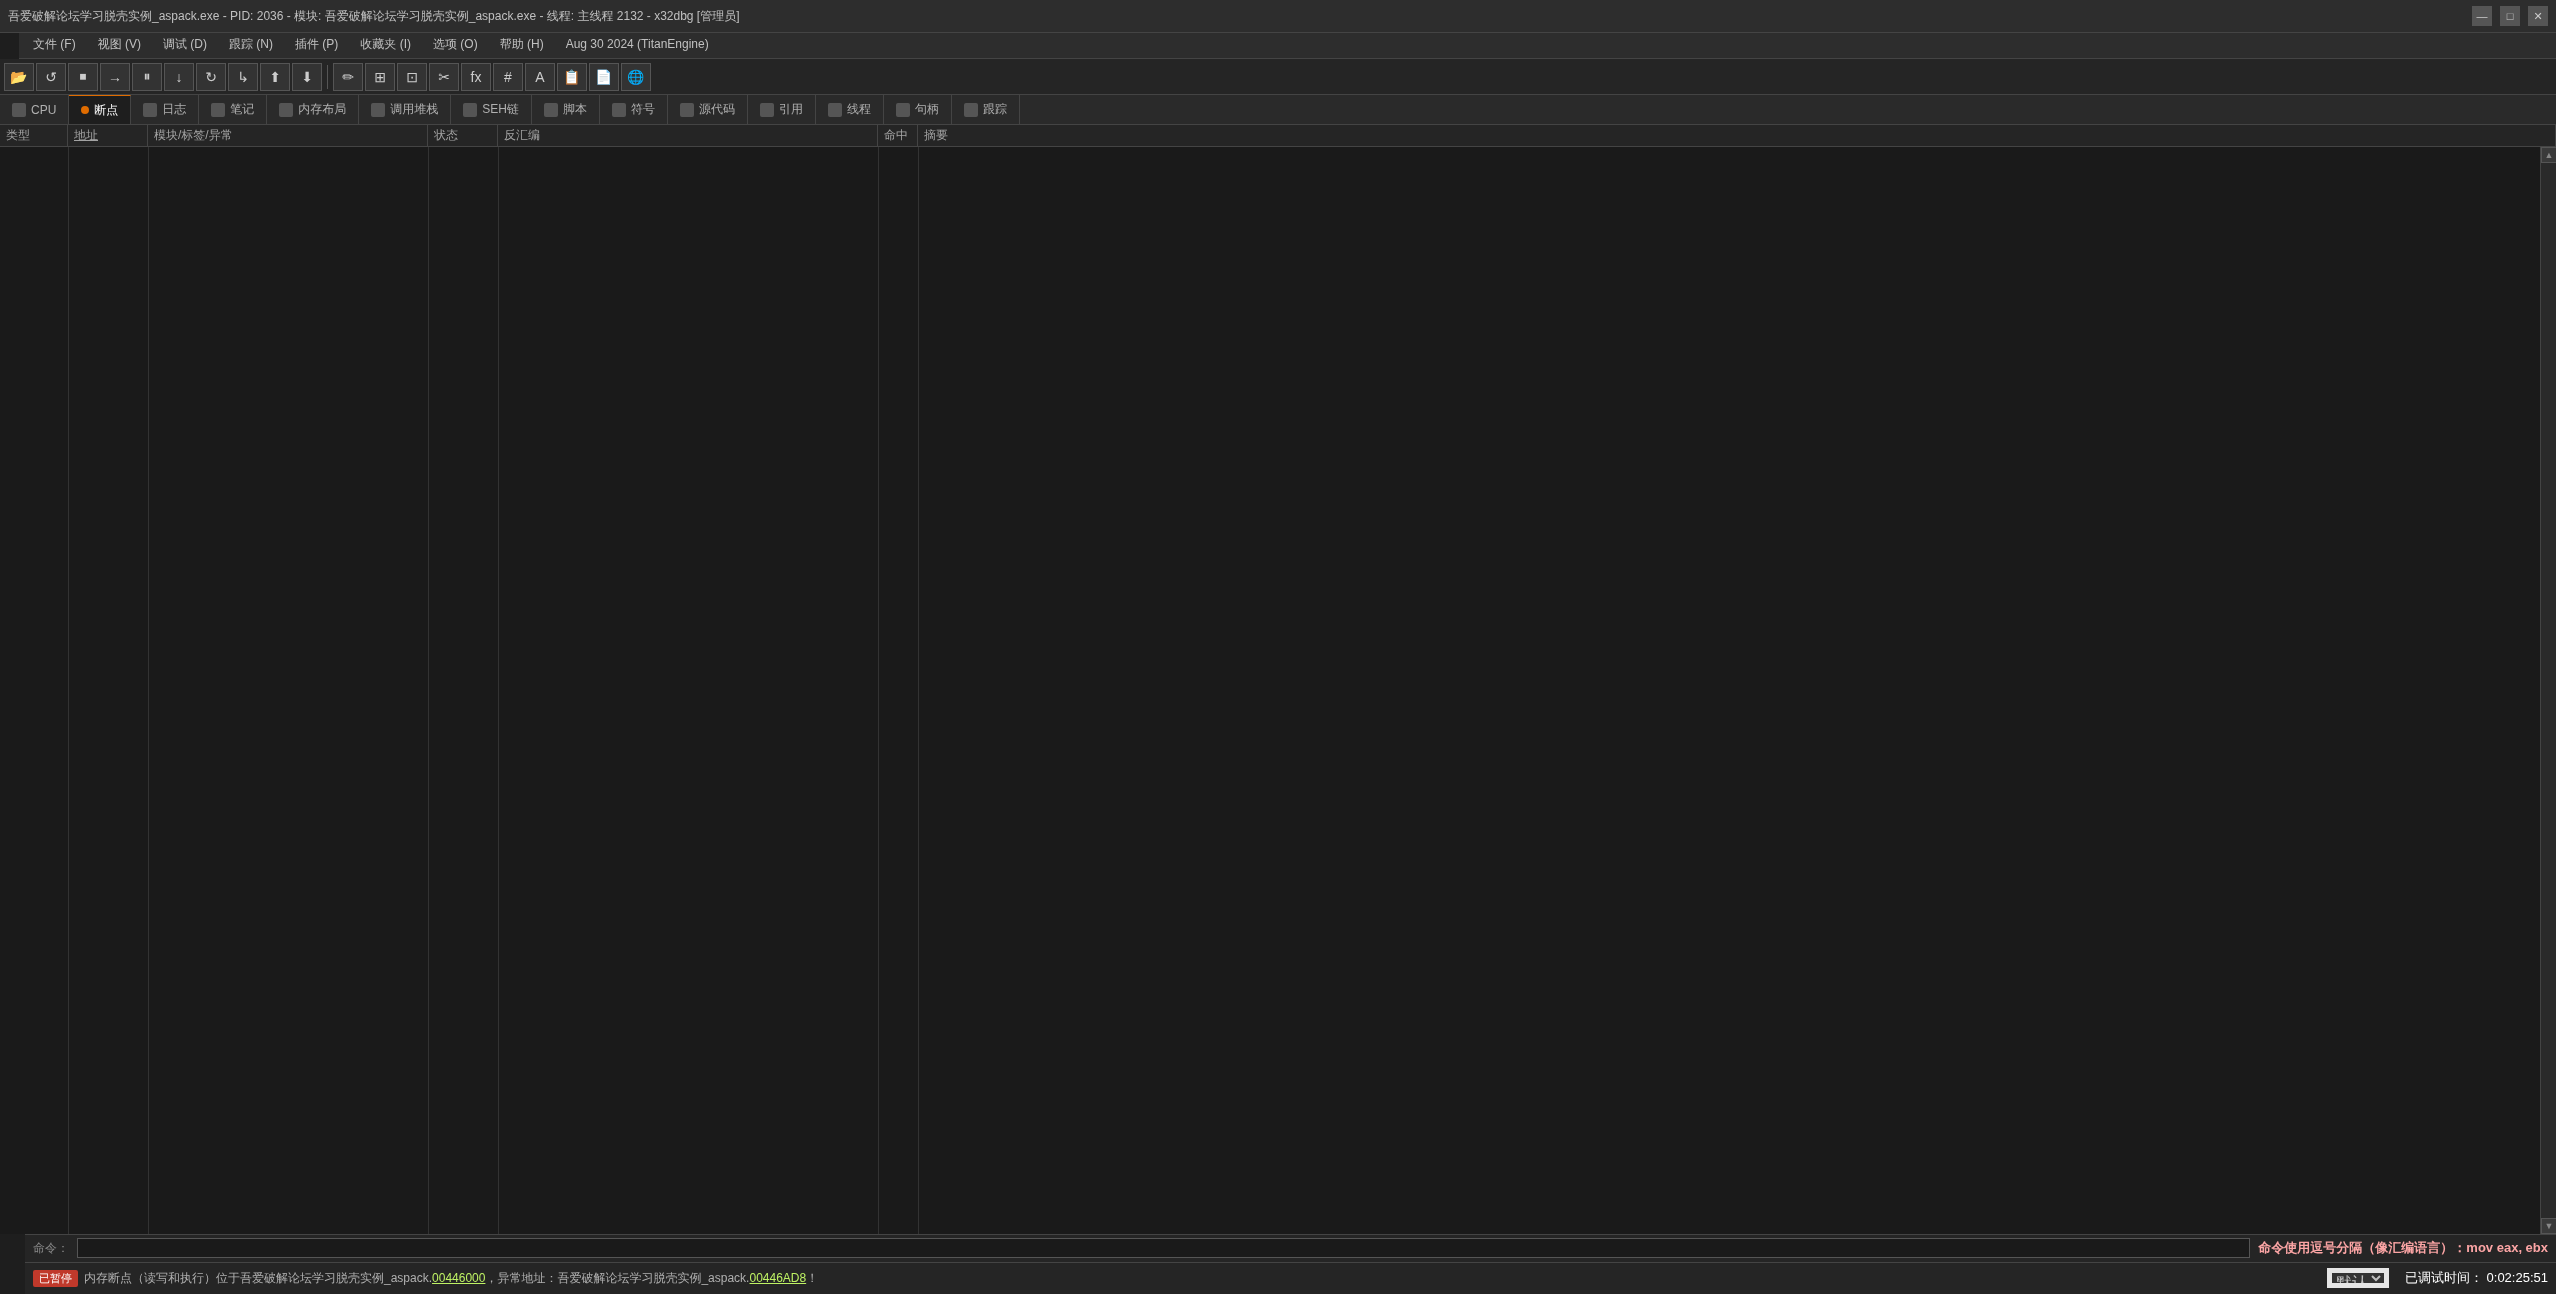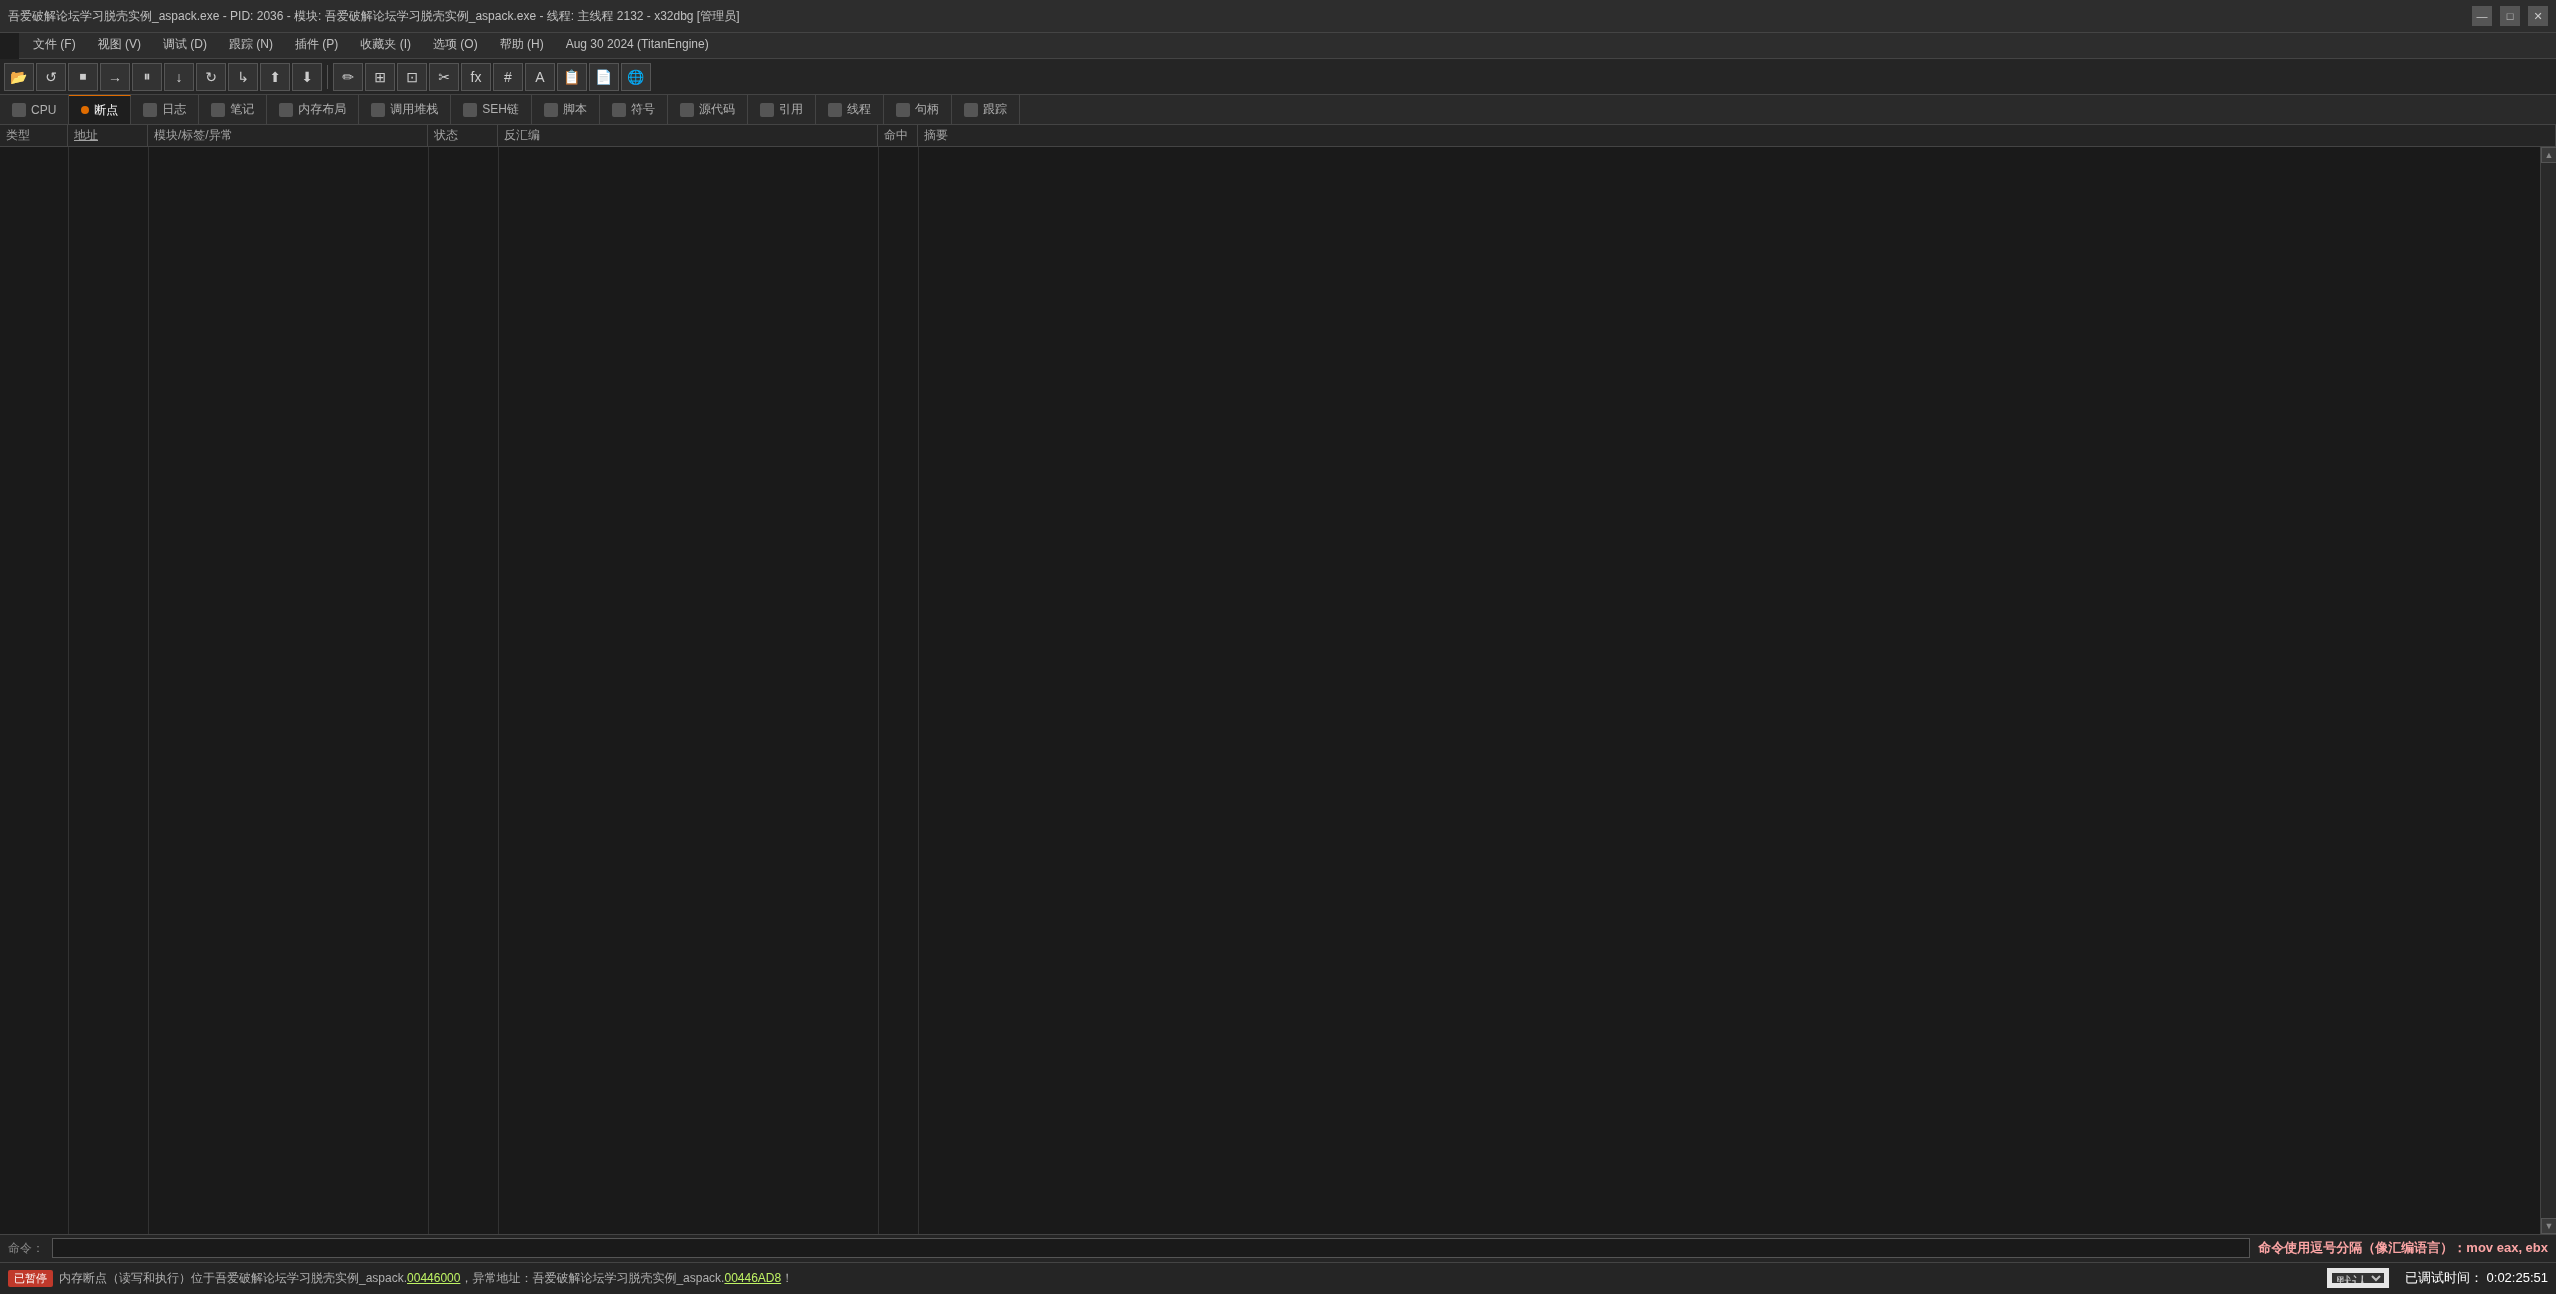--- a/index.html
+++ b/index.html
@@ -216,20 +216,21 @@
     }
 
     
     #bottom-bar {
       background: #252525;
       height: 60px;
       border-top: 1px solid #444;
       flex-shrink: 0;
       display: flex;
       flex-direction: column;
+      margin-left: 25px;
     }
     #cmd-bar {
       height: 28px;
       display: flex;
       align-items: center;
       padding: 0 8px;
       border-bottom: 1px solid #444;
       gap: 8px;
     }
     #cmd-label {

